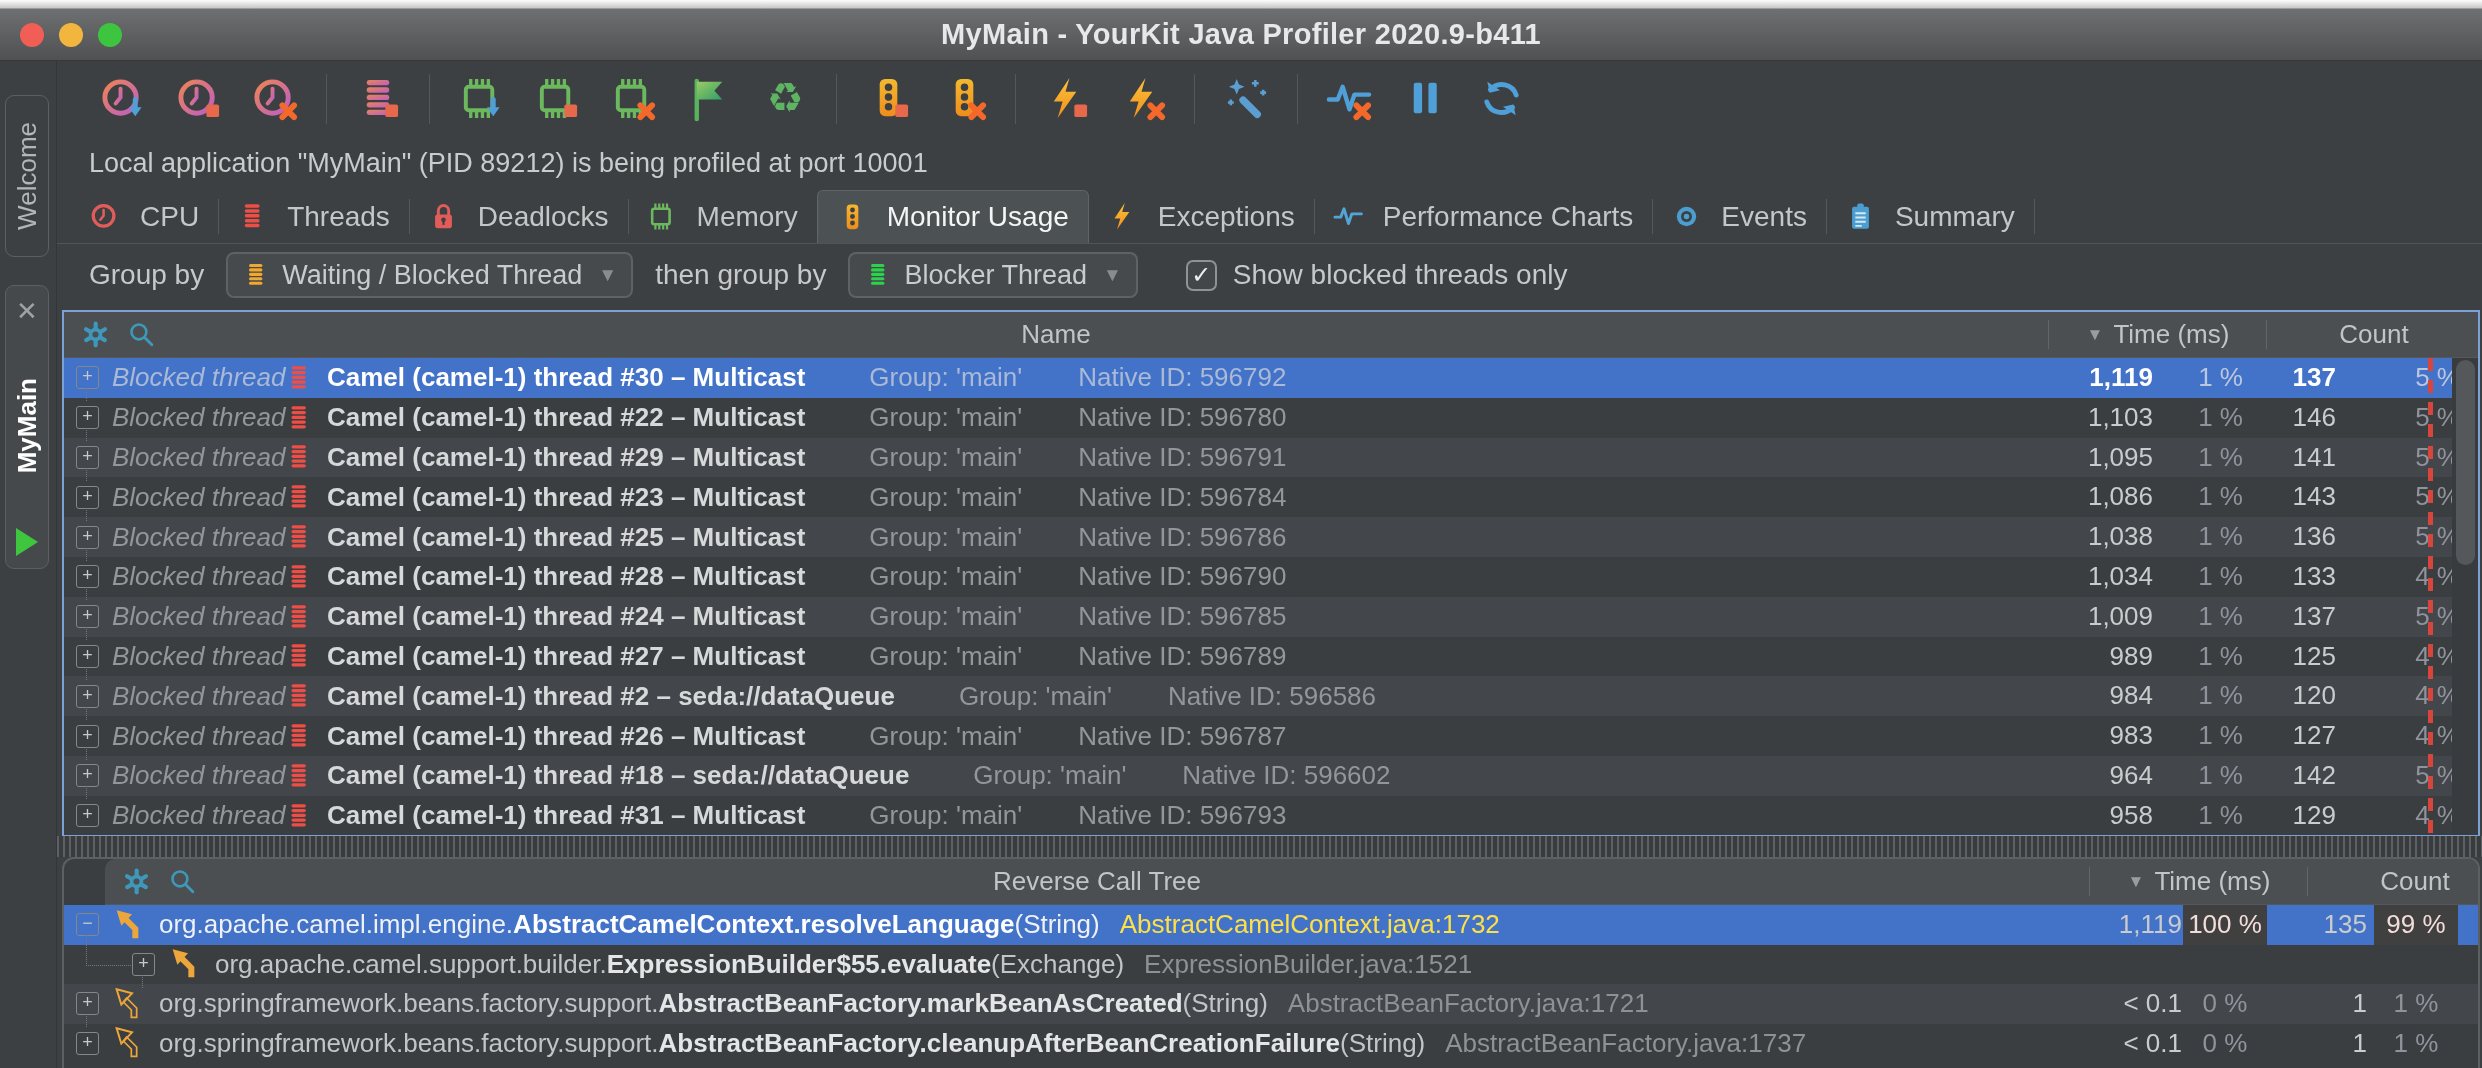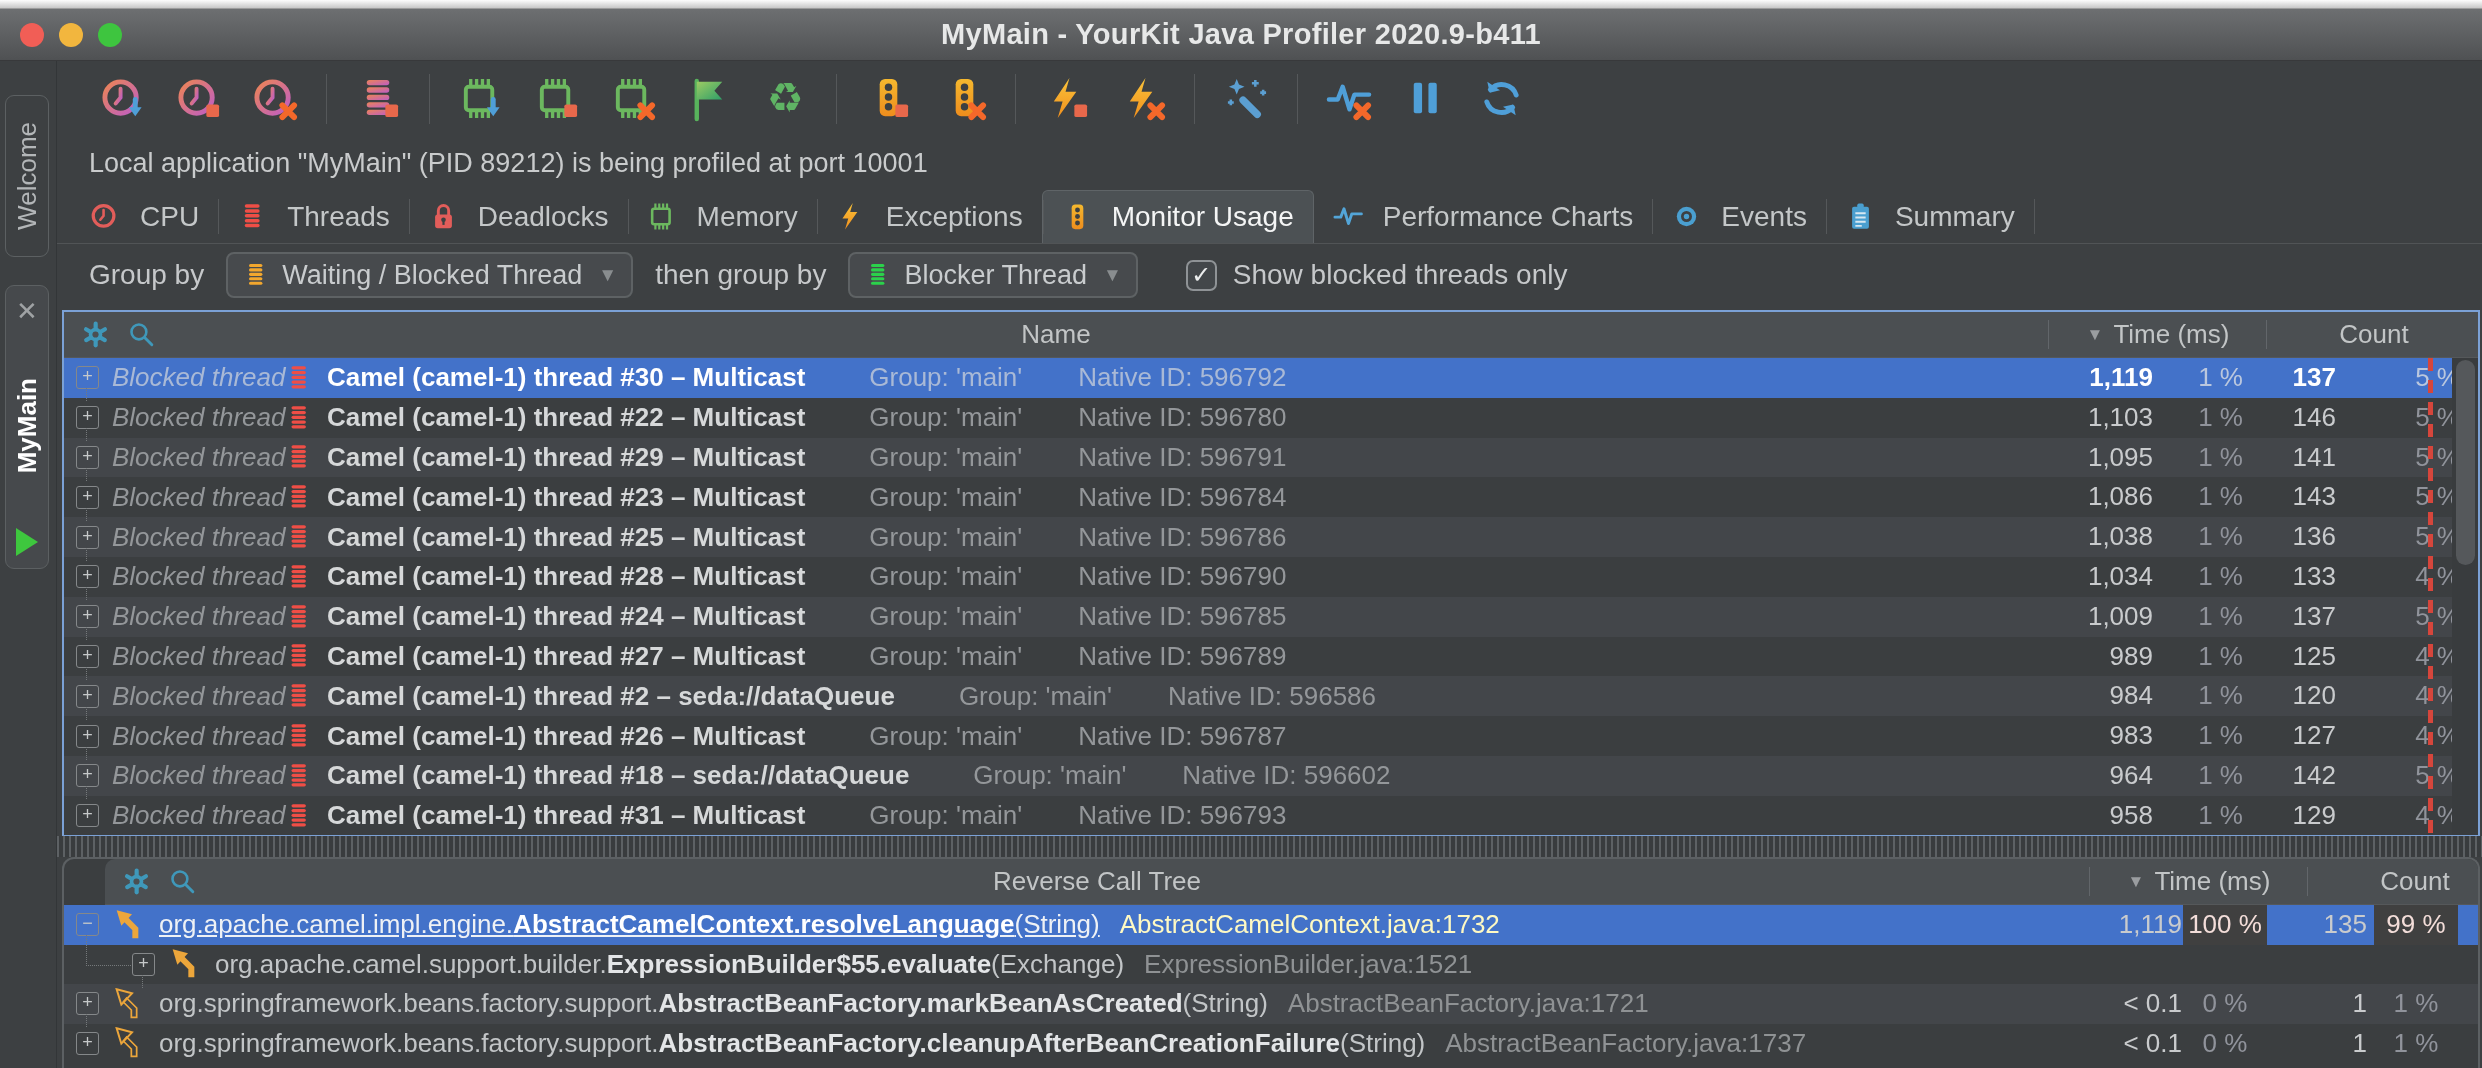--- a/index.html
+++ b/index.html
@@ -99,24 +99,24 @@
 
   .splitter{position:absolute;left:0;right:0;top:775px;height:21px;
             background:repeating-linear-gradient(90deg,#5d6164 0 2px,#393c3e 2px 6px);}
 
   
   .crow{height:39.5px;}
   .aicon{flex:none;margin-left:15px;margin-right:13px;}
   .aicon svg{width:32px;height:32px;}
   .sig{color:#c2c5c7;}
   .sig b{font-weight:700;color:#e3e5e7;}
-  .sel .sig{color:#eef1f5;text-decoration:underline;}
+  .sel .sig{color:#eef1f5;}
   .sel .sig b{color:#ffffff;}
   .loc{color:#8f9294;margin-left:20px;}
-  .sel .loc{color:#fef9c3;}
+  .sel .loc{color:#fde047;}
   .b-time{right:296px;width:170px;}
   .b-tpct{right:211px;width:84px;color:#90939b;text-align:center;}
   .b-count{right:111px;width:110px;}
   .b-cpct{right:20px;width:84px;color:#90939b;text-align:center;}
   .badge{background:#404040;color:#f3ddd9 !important;}
   .hguide{position:absolute;left:22px;top:0;height:20px;width:46px;border-left:1px dotted #75797b;border-bottom:1px dotted #75797b;z-index:0;}
 </style>
 </head>
 <body>
 
@@ -371,38 +371,38 @@
         </div>
         <div class="tab">
           <span>
             <svg viewBox="0 0 48 48">
               <rect x="8" y="12" width="27" height="24" rx="3" fill="none" stroke="#6cb85f" stroke-width="4"></rect>
               <path d="M13 12V4M19 12V4M25 12V4M31 12V4M13 44v-8M19 44v-8M25 44v-8M31 44v-8" stroke="#6cb85f" stroke-width="3.4" fill="none"></path>
             </svg>
           </span>
           <span>Memory</span>
         </div>
-        <div class="tab">
-          <span>
-            <svg viewBox="0 0 48 48">
-              <path d="M26 3L10 27h9l-5 17 19-27h-11z" fill="url(#g_bolt)"></path>
-            </svg>
-          </span>
-          <span>Exceptions</span>
-        </div>
         <div class="tab active">
           <span>
             <svg viewBox="0 0 48 48">
               <rect x="15" y="4" width="18" height="38" rx="5.5" fill="url(#g_org)"></rect>
               <circle cx="24" cy="12.5" r="3.8" fill="#3d4042"></circle>
               <circle cx="24" cy="22.5" r="3.8" fill="#3d4042"></circle>
               <circle cx="24" cy="32.5" r="3.8" fill="#3d4042"></circle>
             </svg>
           </span>
           <span>Monitor Usage</span>
+        </div>
+        <div class="tab">
+          <span>
+            <svg viewBox="0 0 48 48">
+              <path d="M26 3L10 27h9l-5 17 19-27h-11z" fill="url(#g_bolt)"></path>
+            </svg>
+          </span>
+          <span>Exceptions</span>
         </div>
         <div class="tab">
           <span>
             <svg viewBox="0 0 48 48">
               <path d="M3 25h9l5-13 7 23 5-15h15" fill="none" stroke="#53a5d8" stroke-width="4.5" stroke-linejoin="round" stroke-linecap="round"></path>
             </svg>
           </span>
           <span>Performance Charts</span>
         </div>
         <div class="tab">

